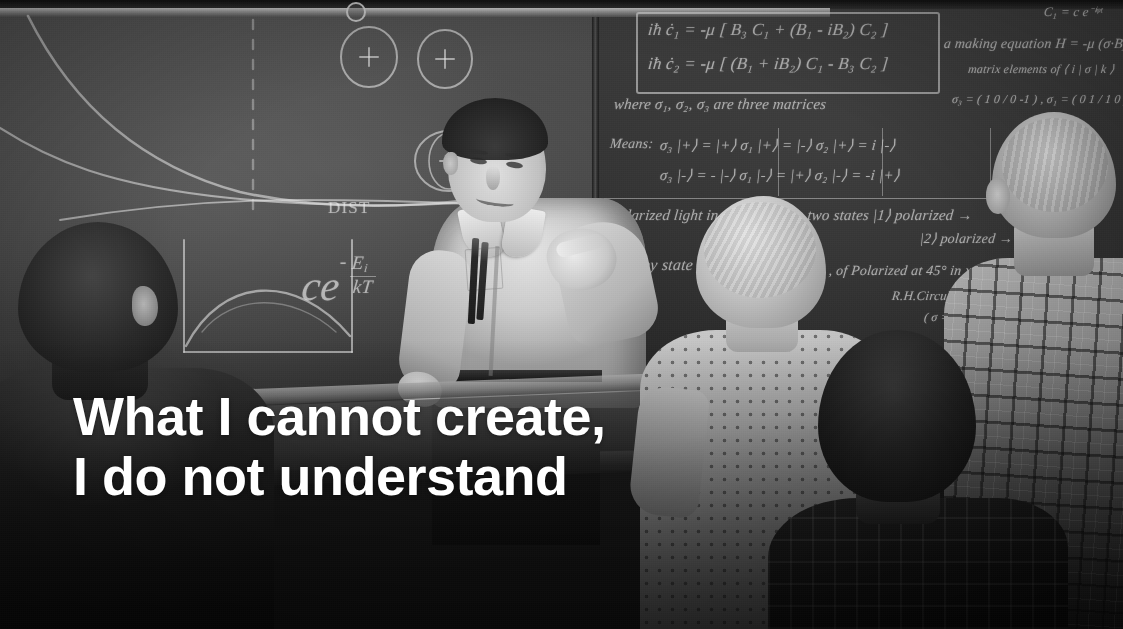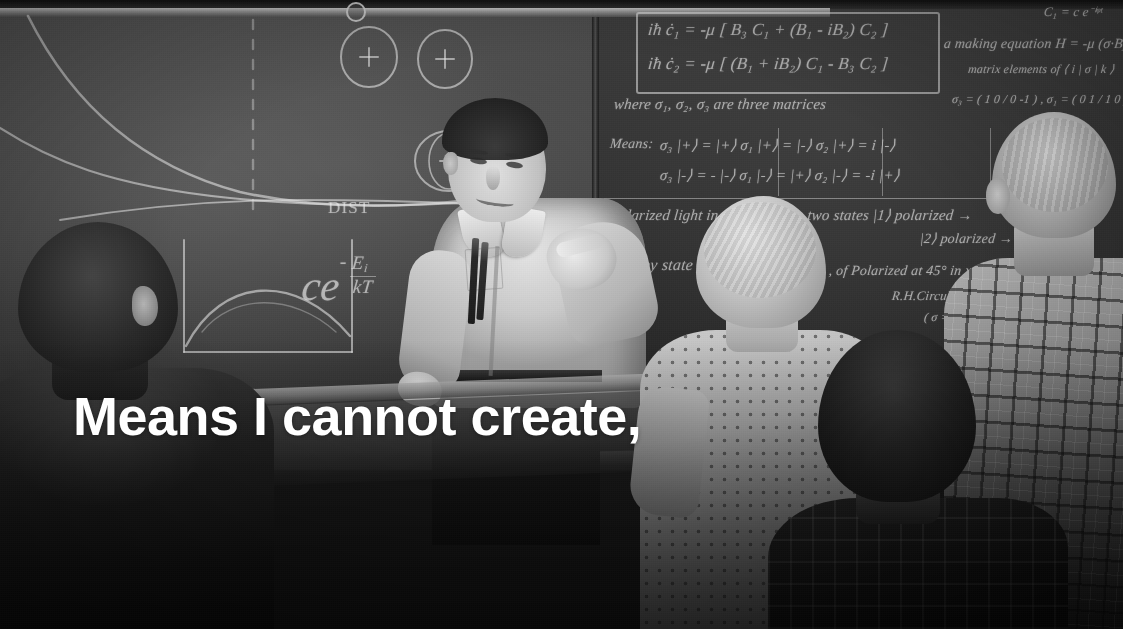--- a/index.html
+++ b/index.html
@@ -647,16 +647,17 @@
       <div class="st1-neck"></div>
       <div class="st1-head"></div>
       <div class="st1-ear"></div>
     </div>
 
     <div class="vignette"></div>
     <div class="grain"></div>
   </div>
 
   <div class="quote-block">
-    <div class="quote-line">Means I cannot create,</div>
+    <div class="quote-line">What I cannot create,</div>
+    <div class="quote-line">I do not understand</div>
   </div>
 
 </div>
 
 </body></html>

